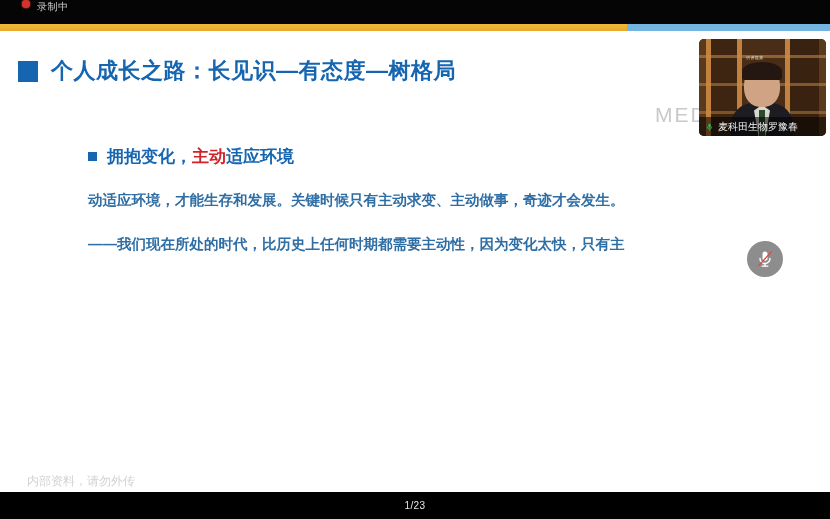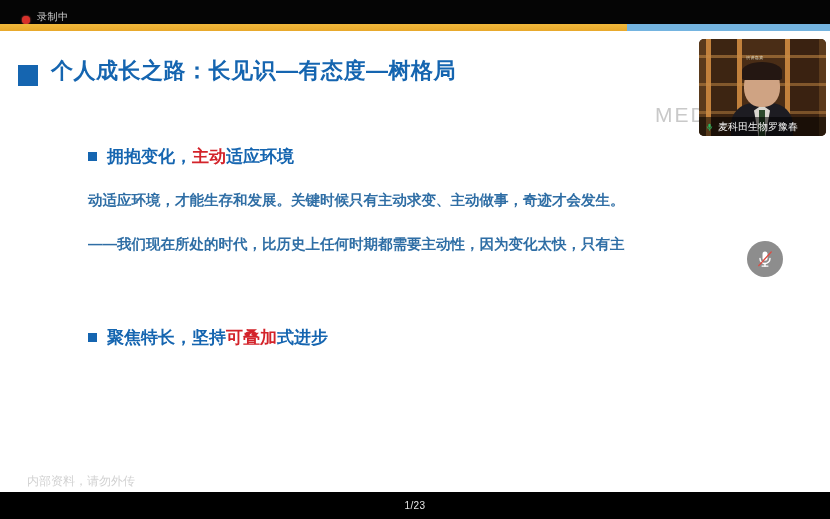--- a/index.html
+++ b/index.html
@@ -21,21 +21,21 @@
   }
 
   
   #rec-bar {
     position: absolute;
     left: 0; top: 0;
     width: 830px;
     height: 24px;
     background: #050505;
     display: flex;
-    align-items: flex-end;
+    align-items: flex-start;
   }
   #rec-dot {
     width: 8px; height: 8px;
     border-radius: 50%;
     background: #d8302a;
     margin-left: 22px;
     box-shadow: 0 0 2px #ff5b52;
   }
   #rec-label {
     color: #cfcfcf;
@@ -79,21 +79,21 @@
     font-weight: 400;
     user-select: none;
   }
 
   
   #title-row {
     position: absolute;
     left: 18px;
     top: 25px;
     display: flex;
-    align-items: flex-end;
+    align-items: center;
   }
   #title-square {
     width: 20px;
     height: 21px;
     background: #1565b0;
     margin-right: 13px;
   }
   #title-text {
     color: #1565b0;
     font-size: 22px;
@@ -327,26 +327,20 @@
       <span class="bullet-sq"></span>
       <span class="bullet-text">
         <span>拥抱变化，</span><span class="hl">主动</span><span>适应环境</span>
       </span>
     </div>
     <div class="body-block" id="body1">
       <div>动适应环境，才能生存和发展。关键时候只有主动求变、主动做事，奇迹才会发生。</div>
       <div>——我们现在所处的时代，比历史上任何时期都需要主动性，因为变化太快，只有主</div>
     </div>
 
-    <div class="bullet-row" id="bullet2">
-      <span class="bullet-sq"></span>
-      <span class="bullet-text">
-        <span>聚焦特长，坚持</span><span class="hl">可叠加</span><span>式进步</span>
-      </span>
-    </div>
 
     <div id="footer-note">内部资料，请勿外传</div>
   </div>
 
   <div id="mic-button">
     <svg width="20" height="20" viewBox="0 0 24 24">
       <rect x="9" y="3" width="6" height="11" rx="3" fill="#ffffff"></rect>
       <path d="M6 11.5a6 6 0 0 0 12 0" stroke="#ffffff" stroke-width="1.7" fill="none" stroke-linecap="round"></path>
       <line x1="12" y1="17.5" x2="12" y2="20.5" stroke="#ffffff" stroke-width="1.7" stroke-linecap="round"></line>
       <line x1="8.5" y1="20.5" x2="15.5" y2="20.5" stroke="#ffffff" stroke-width="1.7" stroke-linecap="round"></line>

